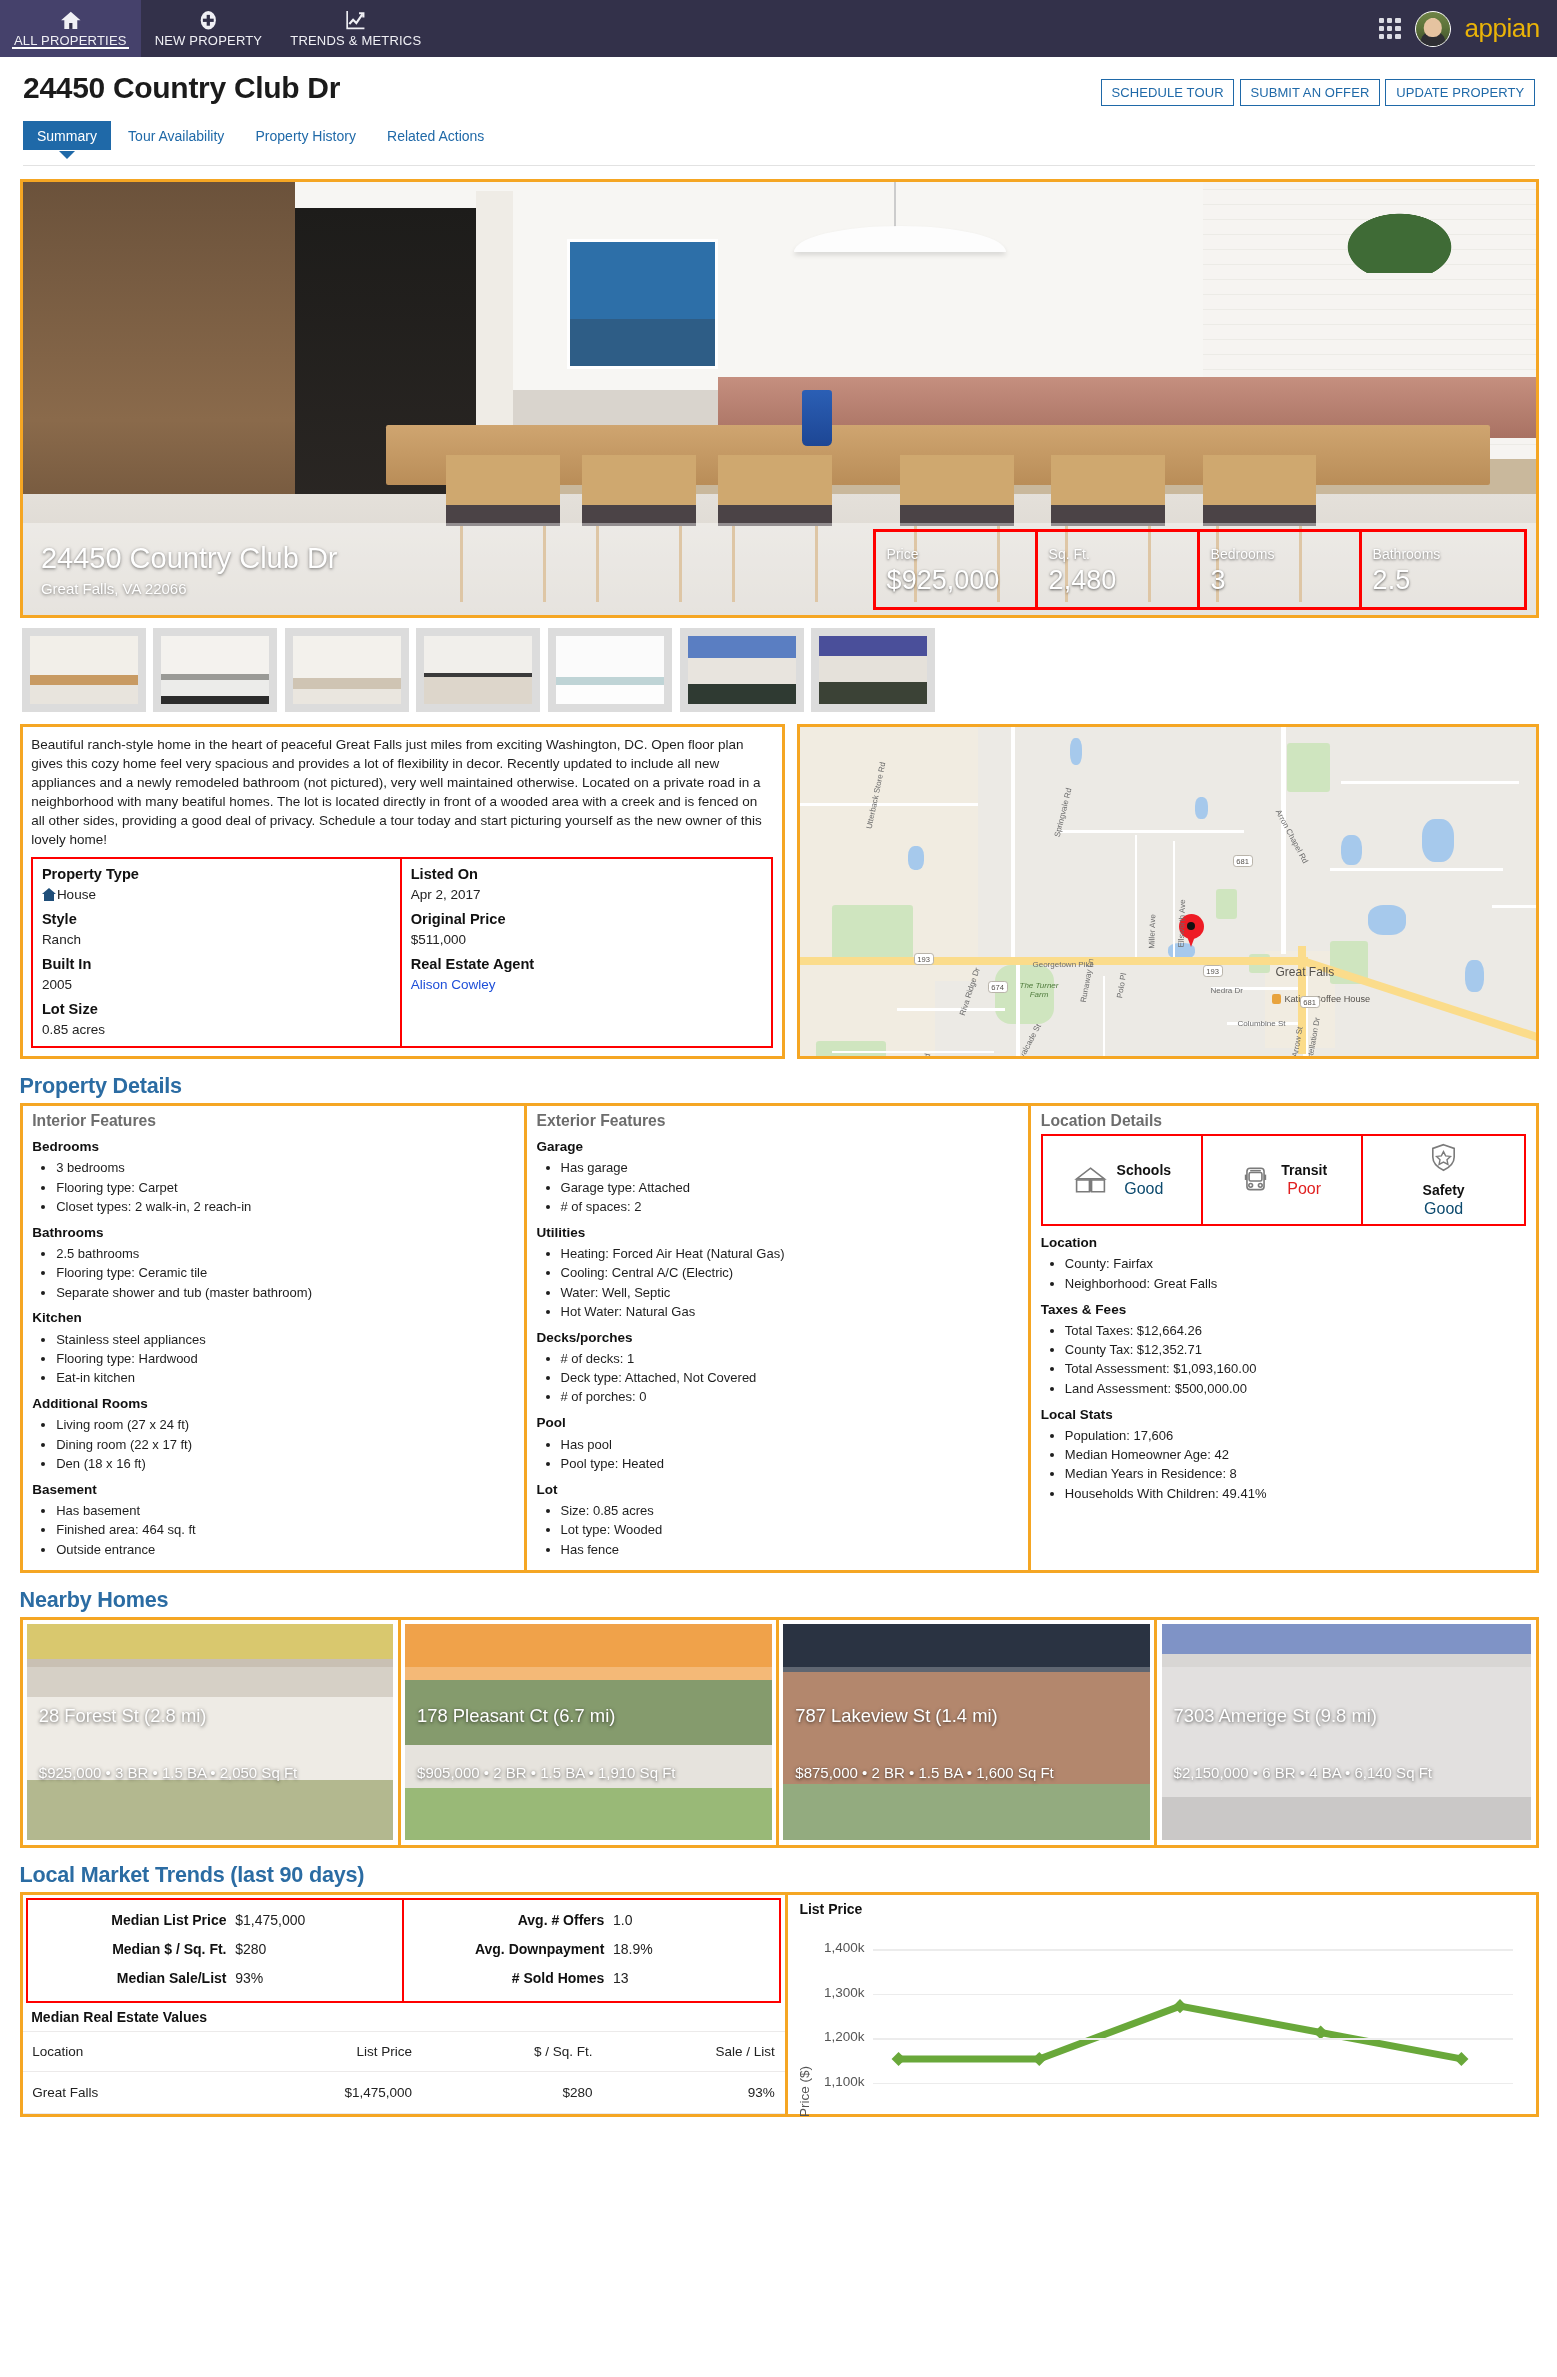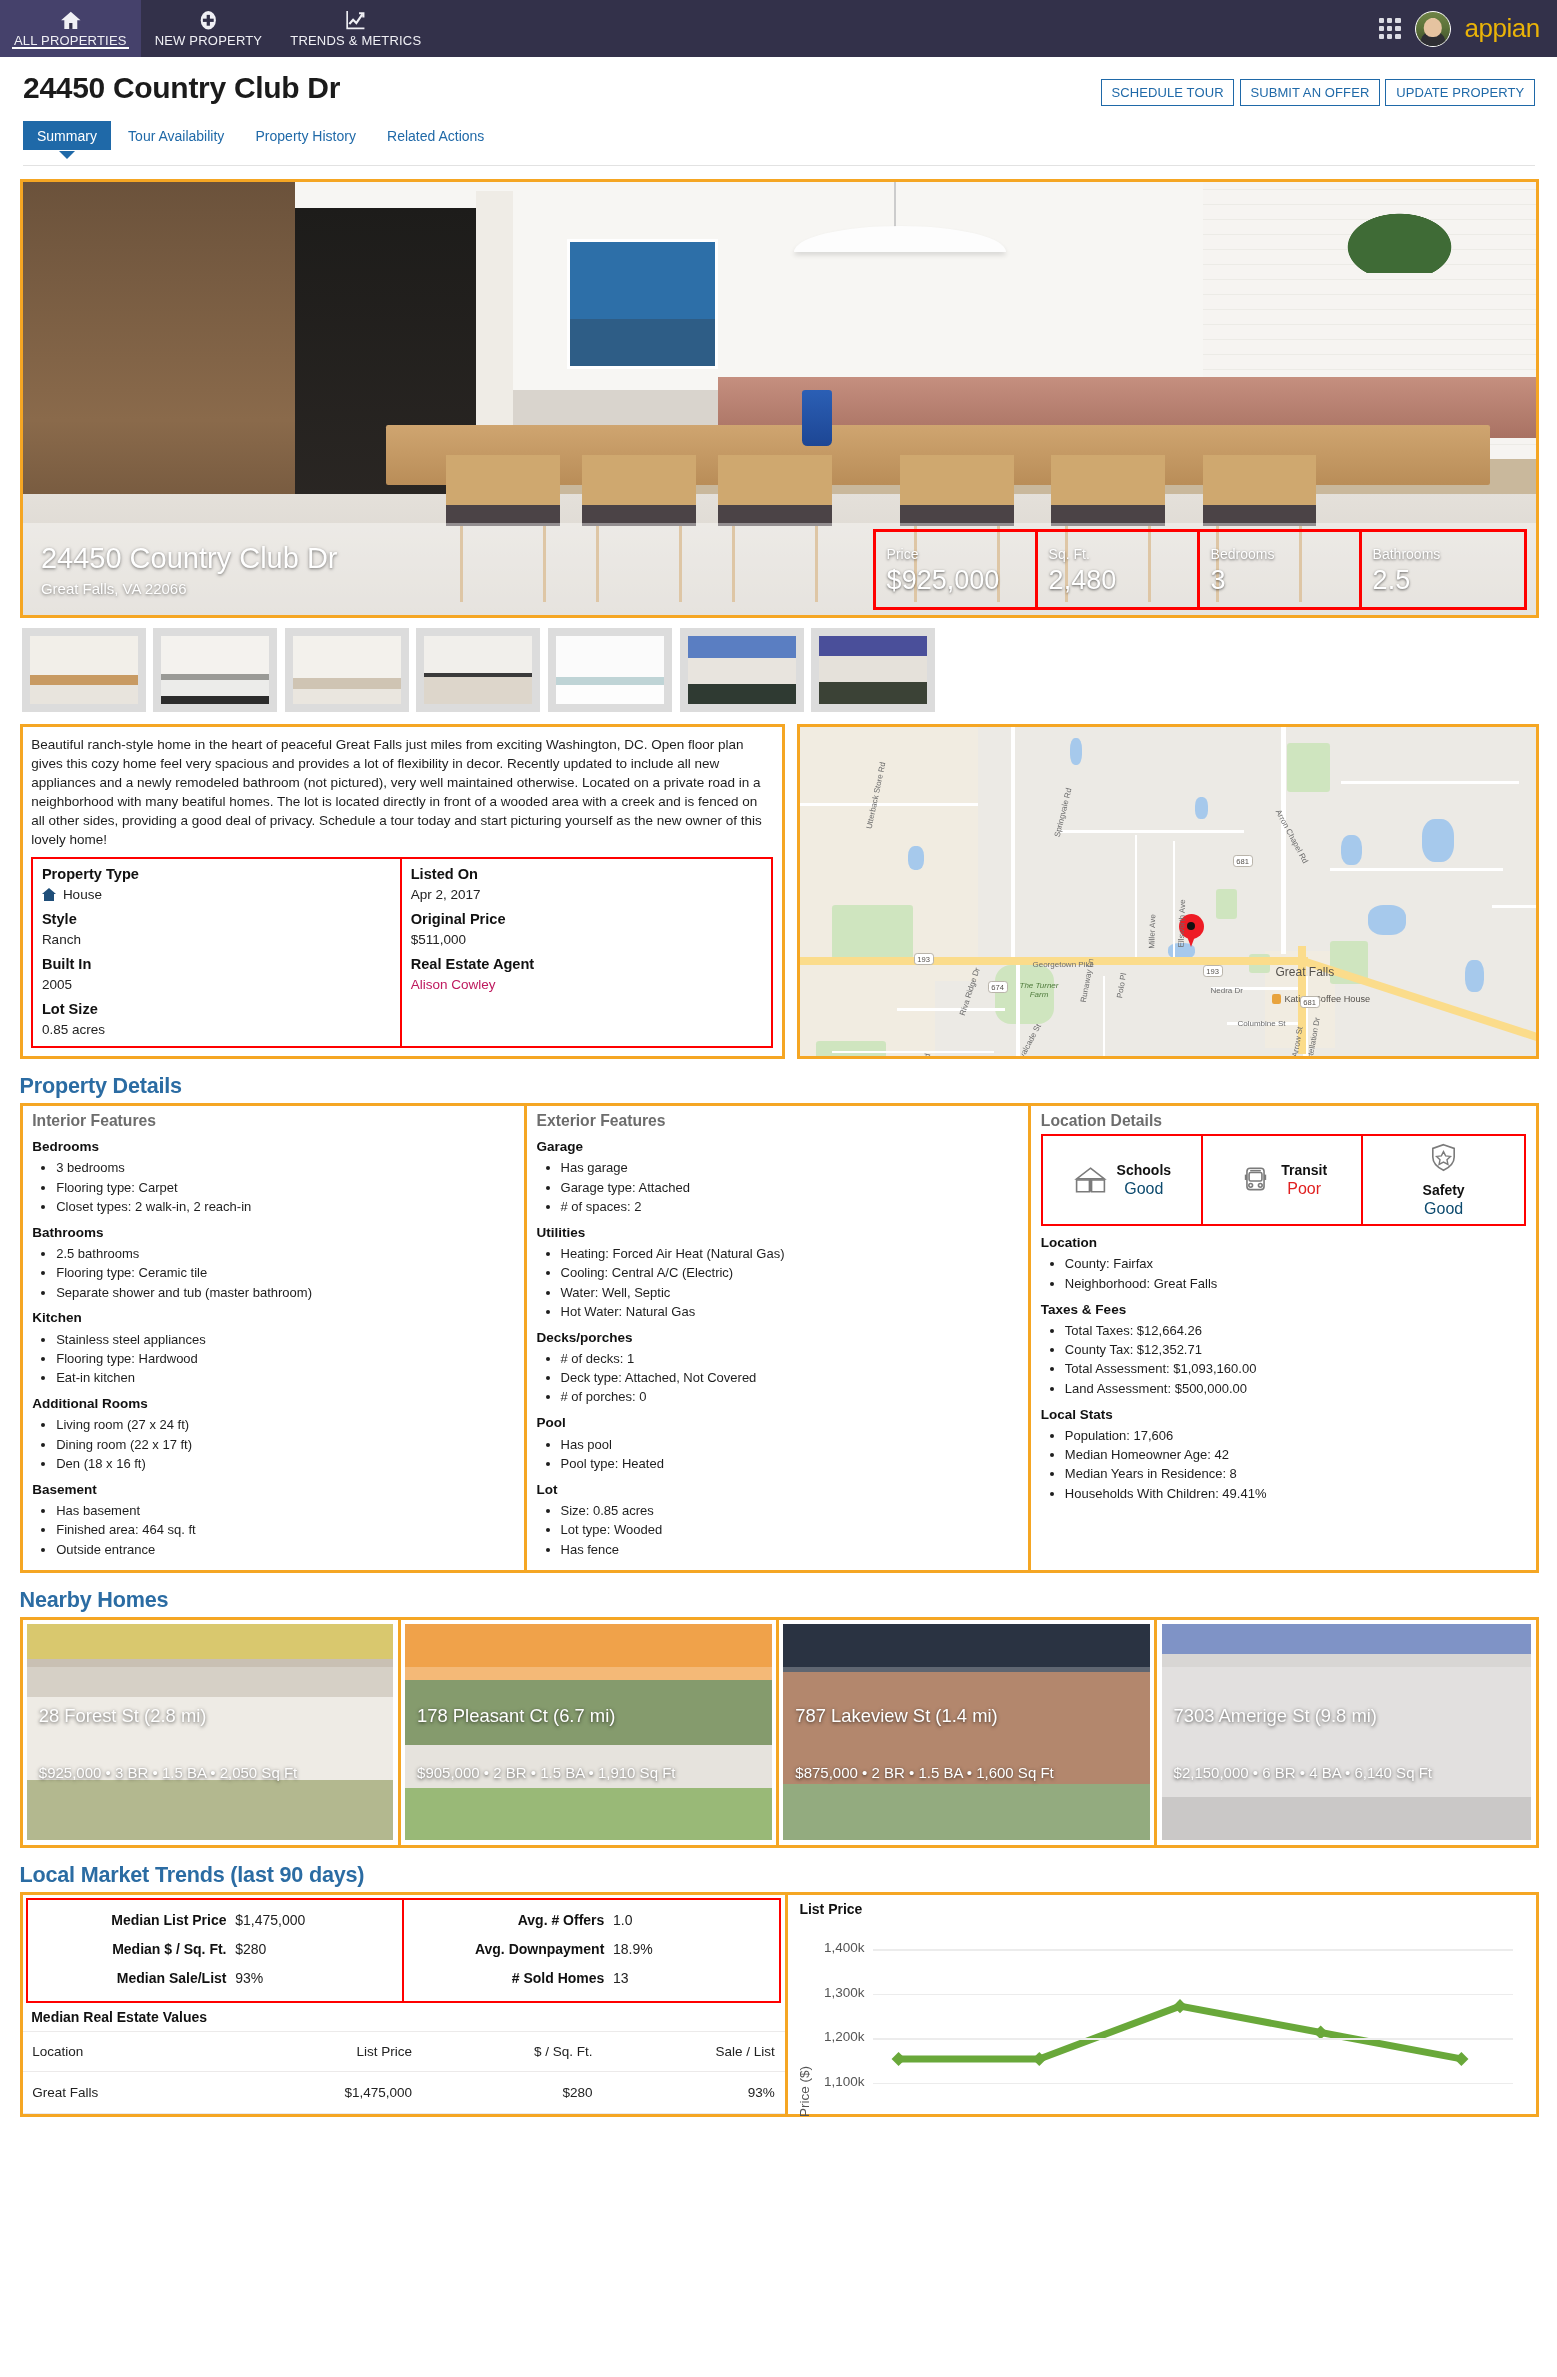--- a/index.html
+++ b/index.html
@@ -140,22 +140,22 @@
 
   
   .row2 { display:flex; gap:12px; margin: 12px 19.5px 0 19.5px; }
   .desc-card { flex:0 0 765px; border:3.2px solid #f5a623; padding:7.6px 8.7px; }
   .desc-text { font-size:13.5px; line-height:1.42; color:#1e1e1e; }
   .kv-grid { display:flex; border:2.7px solid #ff0000; margin-top:7.6px; }
   .kv-col { flex:1 1 50%; padding:5.4px 8.7px 8.7px 8.7px; }
   .kv-col.left { border-right:2.7px solid #ff0000; }
   .kv-label { font-size:14.6px; font-weight:700; color:#111; margin-top:8.7px; }
   .kv-label:first-child { margin-top:1.1px; }
-  .kv-value { font-size:13.5px; color:#222; margin-top:5.4px; display:flex; align-items:center; gap:7px;}
-  .kv-value a { color:#be185d; text-decoration:none; }
+  .kv-value { font-size:13.5px; color:#222; margin-top:5.4px; display:flex; align-items:center; gap:1px;}
+  .kv-value a { color:#1d4ed8; text-decoration:none; }
   .house-icon { width:14px; height:13px; display:inline-block; position:relative; }
   .house-icon::before{ content:''; position:absolute; left:0; top:0; border-left:7px solid transparent;
     border-right:7px solid transparent; border-bottom:6.5px solid #1f4e79; }
   .house-icon::after{ content:''; position:absolute; left:2.2px; top:6px; width:9.7px; height:7px; background:#1f4e79;}
 
   .map-card { flex:1 1 auto; border:3.2px solid #f5a623; position:relative; overflow:hidden; background:#ebe9e4; }
   .map-inner { position:absolute; inset:0; background:#eceae5; }
   .mp-green { position:absolute; background:#cfe5bf; border-radius:3.2px; }
   .mp-water { position:absolute; background:#a6c9ec; border-radius:40%; }
   .mp-road { position:absolute; background:#ffffff; }

